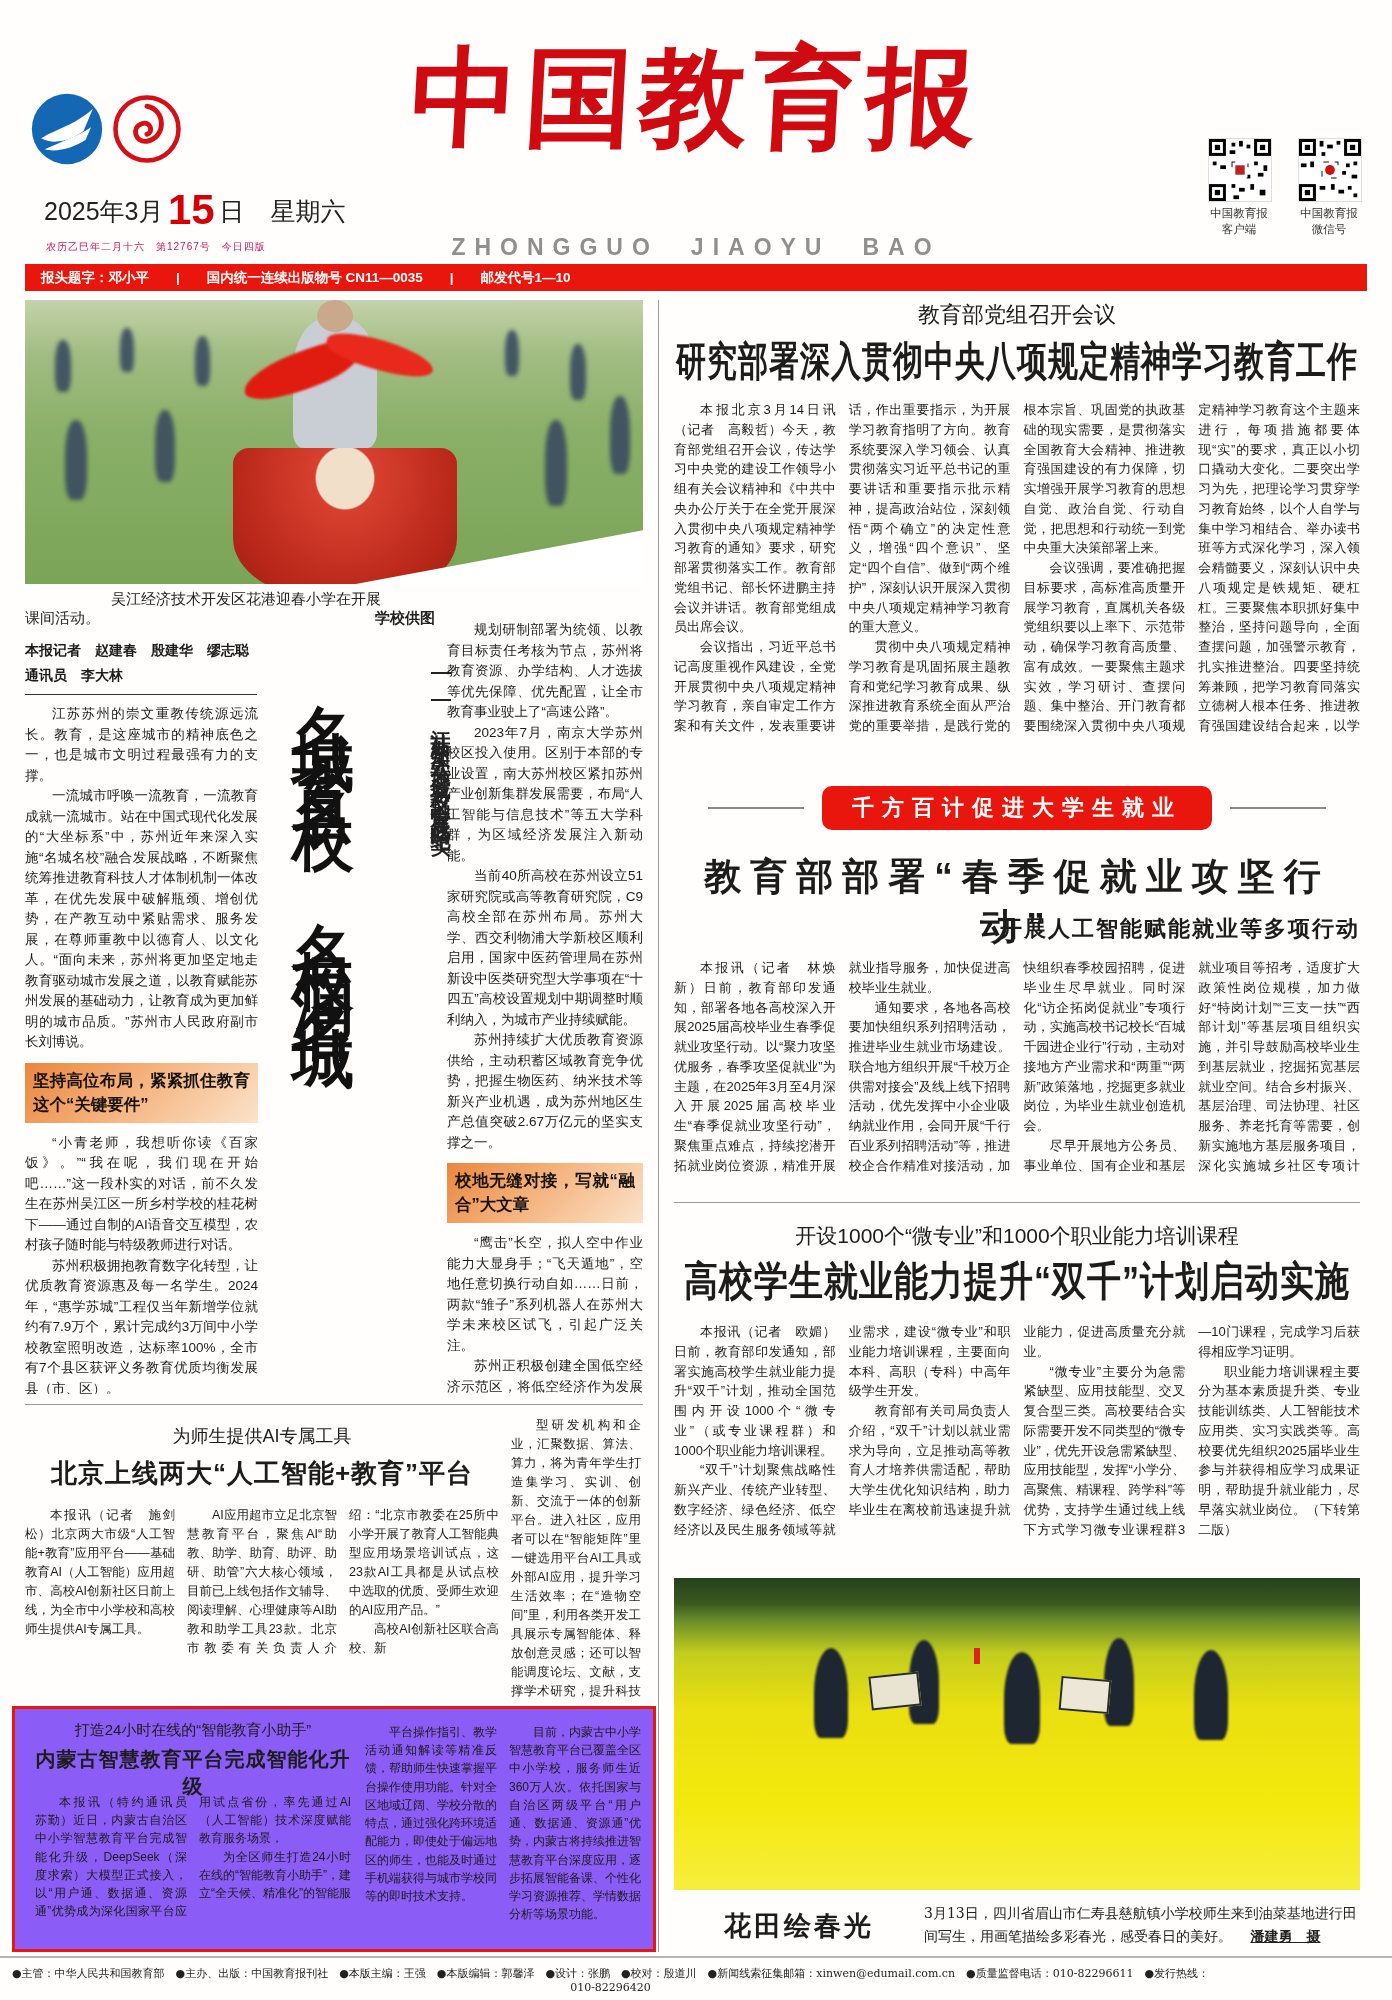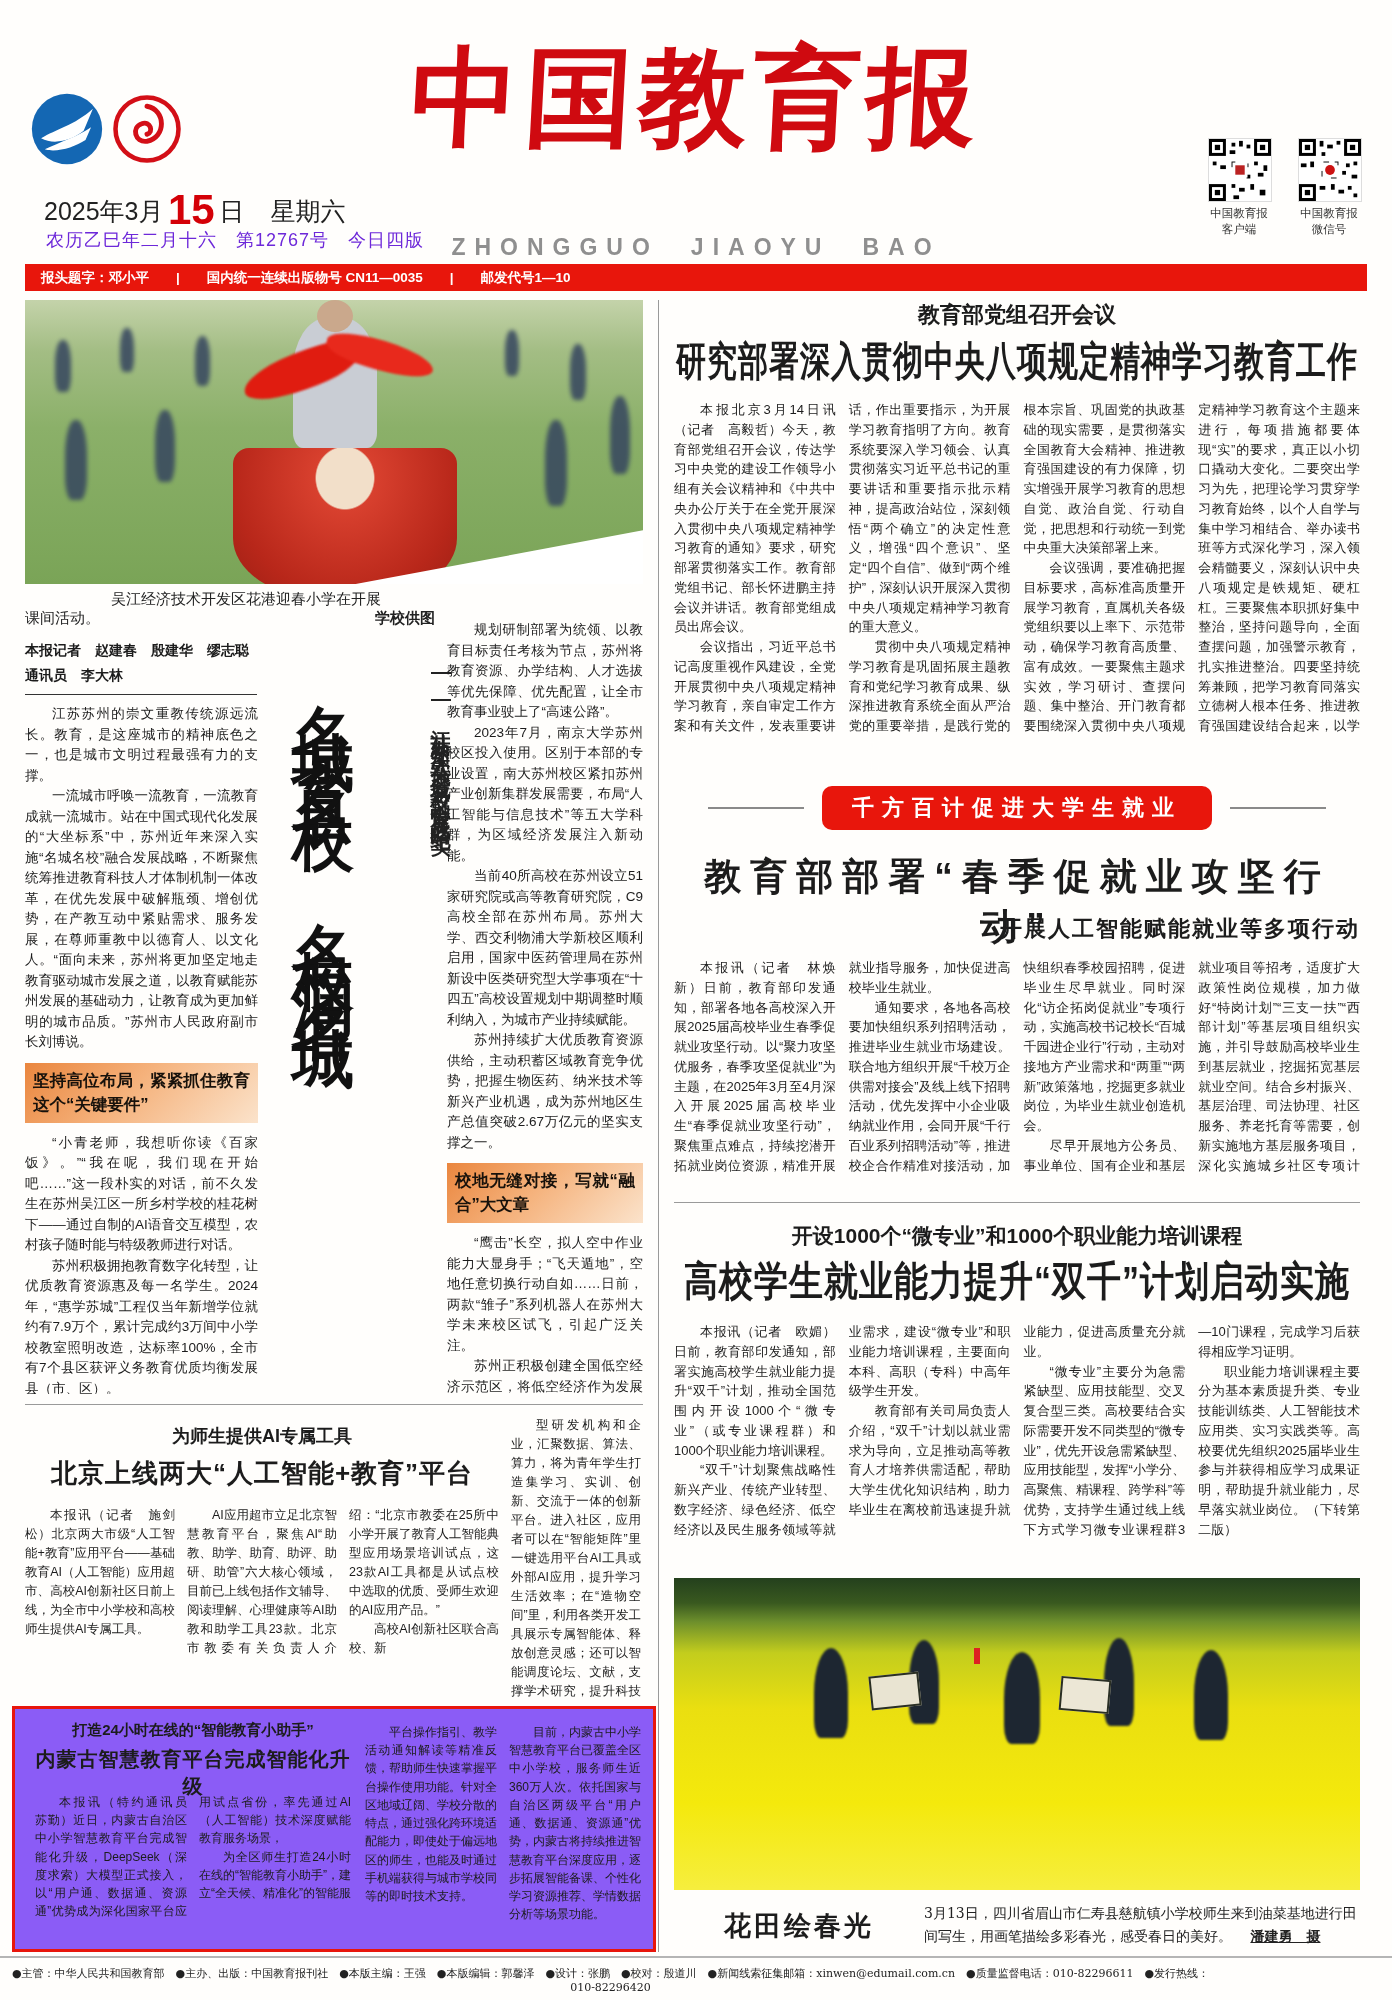--- a/index.html
+++ b/index.html
@@ -9,21 +9,21 @@
   .serif{font-family:"DejaVu Serif",serif;}
   .center{text-align:center;}
   .jtext{font-size:13px;line-height:1.52;text-align:justify;overflow:hidden;}
   .jtext p{margin:0;text-indent:2em;}
   .cols4{column-count:4;column-gap:13px;}
   .cols3{column-count:3;column-gap:12px;}
   .cols2{column-count:2;column-gap:12px;}
   .subhead{display:block;background:linear-gradient(135deg,#ea863e 0%,#f5b27c 45%,#fbe3cb 100%);
            font-weight:bold;font-size:16.5px;line-height:1.45;padding:6px 8px;margin:10px 0;color:#17110b;}
   .vwrite{writing-mode:vertical-rl;text-orientation:upright;}
-  .kicker{font-weight:bold;}
+  .kicker{font-weight:normal;}
   .bigline{font-weight:900;letter-spacing:1px;}
   .pill-line{width:96px;height:2px;background:#8a8a8a;}
   .pill{background:#e8160c;color:#fff;font-weight:bold;font-size:22px;letter-spacing:8px;
         padding:7px 30px;border-radius:10px;white-space:nowrap;}
   .qr{background:#fff;border:1px solid #ddd;}
   .qrlabel{font-size:11.5px;line-height:1.35;color:#333;text-align:center;}
   .kid{position:absolute;background:#35455f;border-radius:45% 45% 30% 30%;filter:blur(2px);opacity:.85;}
   .fig2{position:absolute;background:#1d2631;border-radius:50% 50% 20% 20%;filter:blur(1px);}
   .credit{font-weight:bold;margin-left:14px;white-space:nowrap;text-decoration:underline;}
   .hrule{background:#9a9a9a;}
@@ -46,21 +46,21 @@
       <path d="M20 7 C31 9,31 25,20 27 C13 28,11 19,17 17 C22 15,24 22,20 23" fill="none" stroke="#d30f17" stroke-width="2.8" stroke-linecap="round"></path>
     </svg>
   </div>
 
   <div class="abs" style="left:44px;top:186px;white-space:nowrap;">
     <span style="font-size:25px;color:#222;">2025年3月</span>
     <span style="font-size:42px;color:#d40007;font-weight:bold;vertical-align:-4px;">15</span>
     <span style="font-size:25px;color:#222;">日</span>
     <span style="font-size:25px;color:#222;margin-left:22px;">星期六</span>
   </div>
-  <div class="abs" style="left:46px;top:228px;font-size:18px;color:#6d28d9;letter-spacing:1px;">农历乙巳年二月十六　第12767号　今日四版</div>
+  <div class="abs" style="left:46px;top:240px;font-size:10px;color:#be185d;letter-spacing:1px;">农历乙巳年二月十六　第12767号　今日四版</div>
 
   <div class="abs serif" style="left:0;top:26px;width:1392px;text-align:center;font-size:108px;font-weight:bold;color:#cf0a10;letter-spacing:6px;transform:skewX(-3deg);">中国教育报</div>
   <div class="abs" style="left:0;top:232px;width:1392px;text-align:center;font-size:23px;font-weight:bold;color:#8f8f8f;letter-spacing:9px;">ZHONGGUO　JIAOYU　BAO</div>
 
   <div class="abs qr" style="left:1208px;top:138px;width:62px;height:62px;">
     <svg width="62" height="62" viewBox="0 0 33 33">
       <rect width="33" height="33" fill="#fff"></rect>
         <g fill="#000">
       <rect x="0" y="0" width="9" height="9"></rect>
           <rect x="24" y="0" width="9" height="9"></rect>

